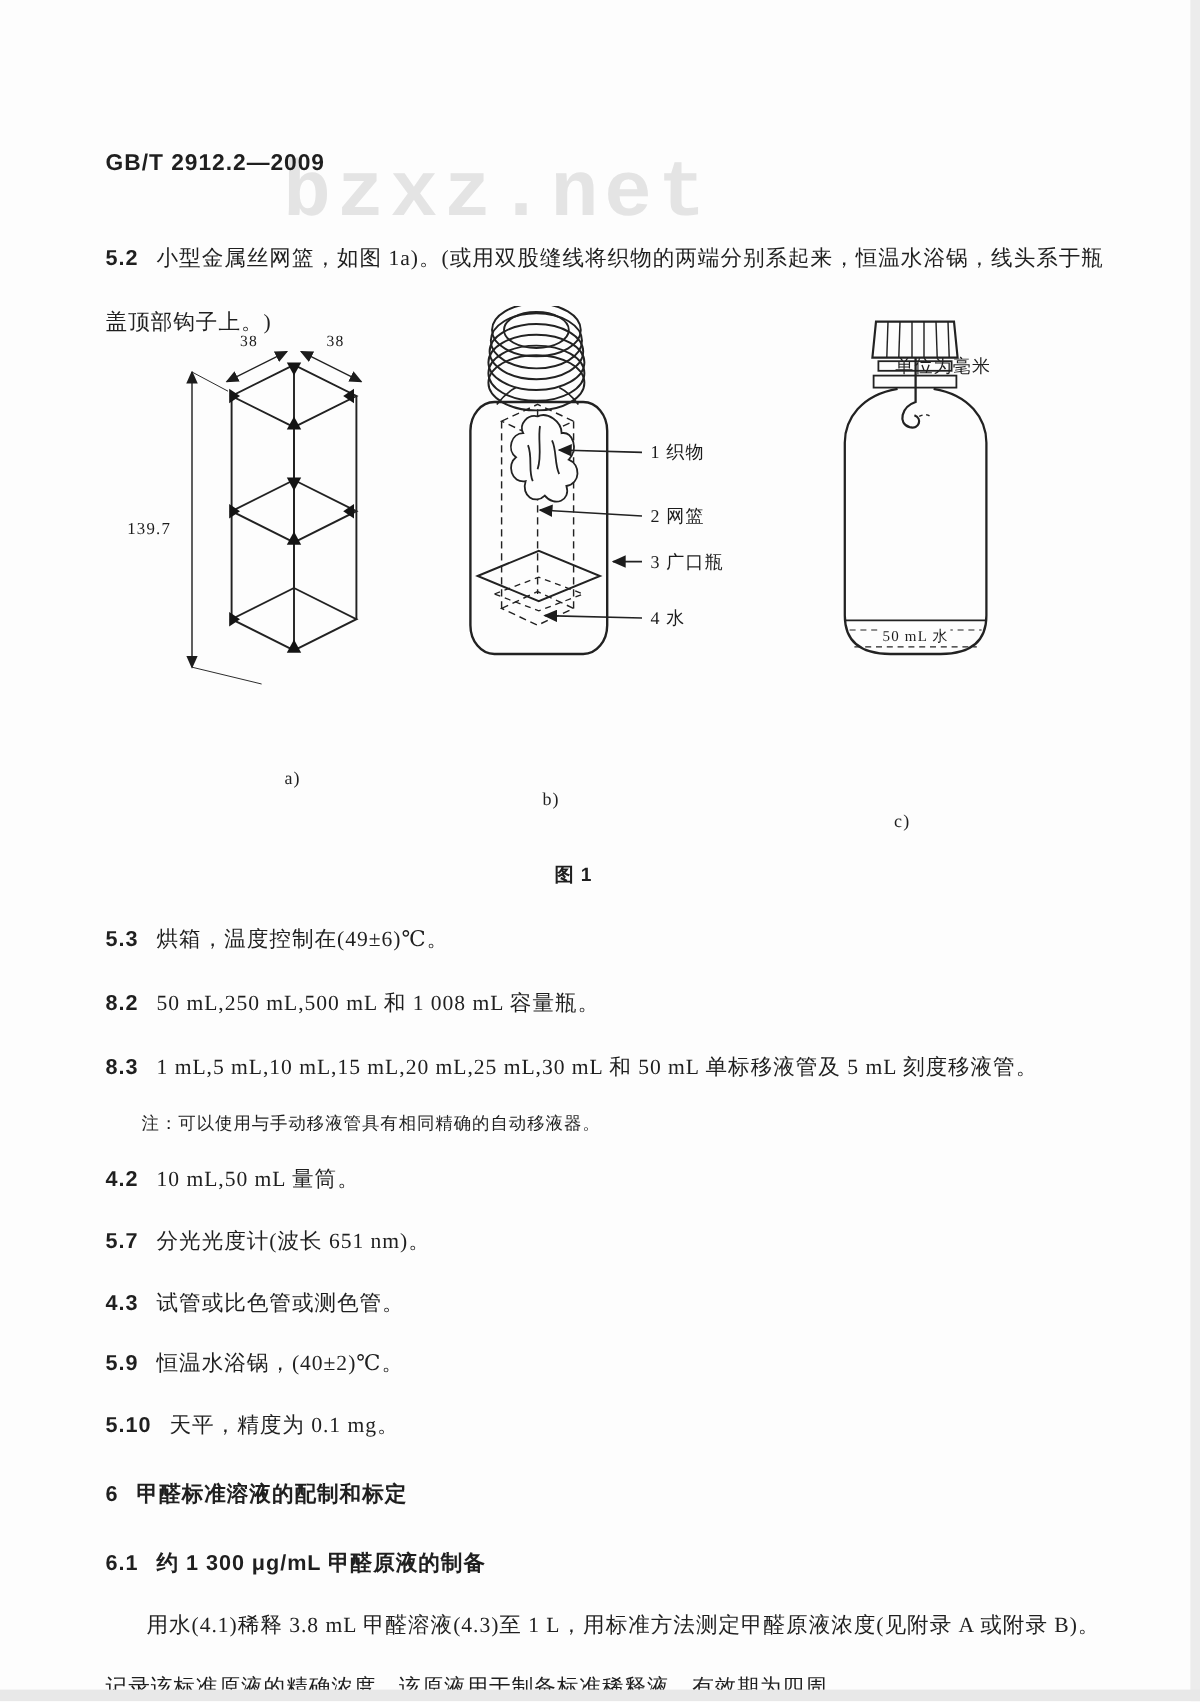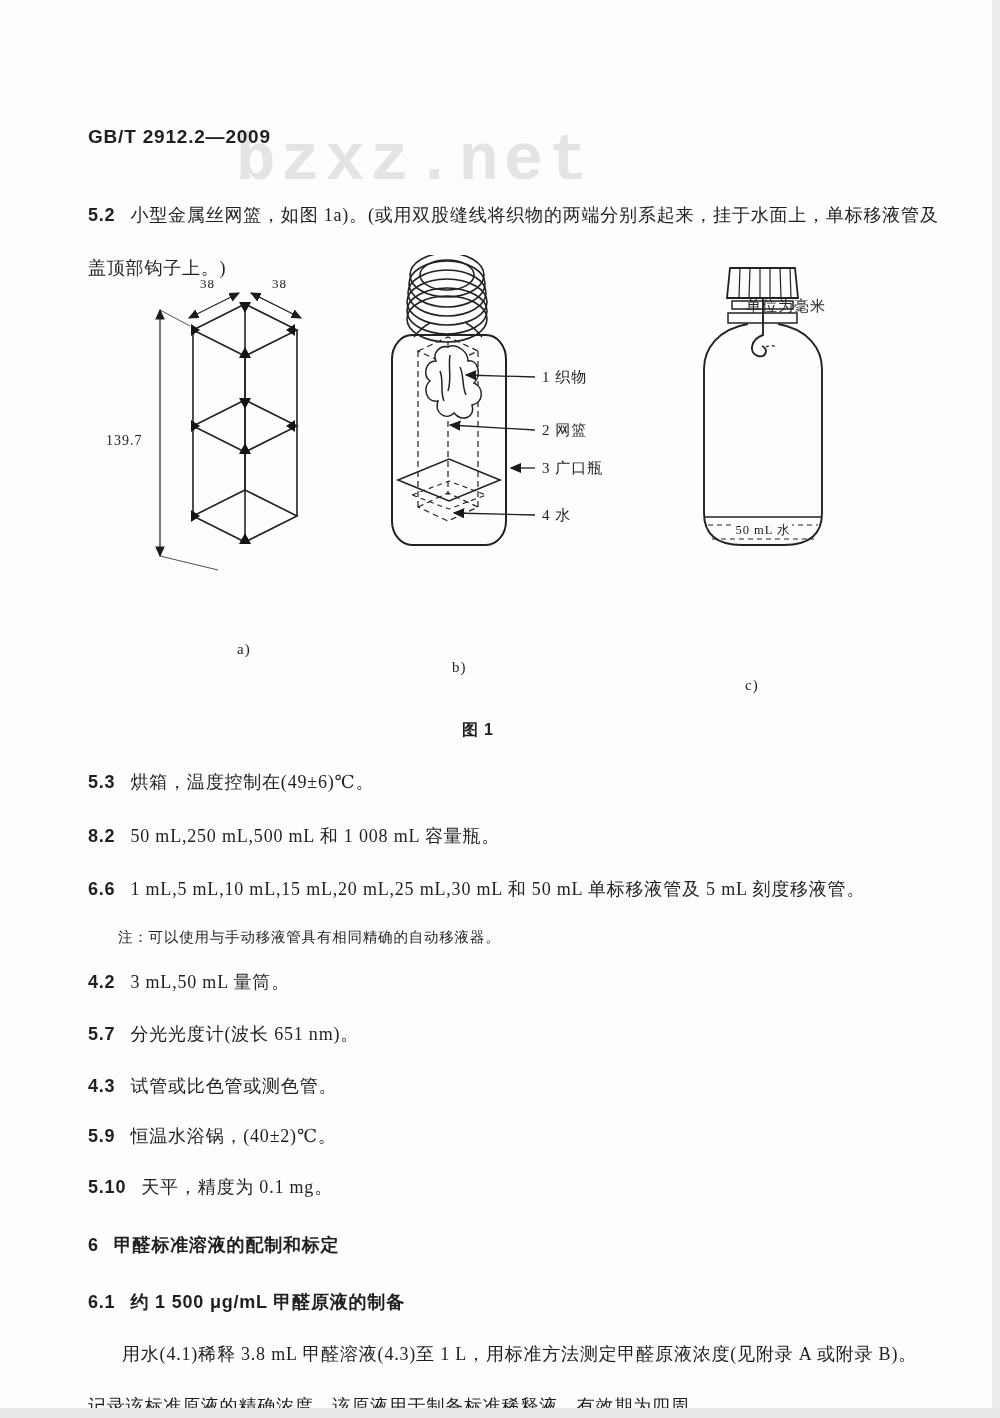--- a/index.html
+++ b/index.html
@@ -20,21 +20,21 @@
 </style>
 </head>
 <body>
 
 <div class="page">
 
   <div class="watermark">bzxz.net</div>
 
   <div class="t h z" style="left:88px;top:126px;font-size:19px;">GB/T 2912.2—2009</div>
 
-  <div class="t z" style="left:88px;top:182px;"><span class="num">5.2</span><span>小型金属丝网篮，如图 1a)。(或用双股缝线将织物的两端分别系起来，挂于水面上，单标移液管及</span></div>
+  <div class="t z" style="left:88px;top:182px;"><span class="num">5.2</span><span>小型金属丝网篮，如图 1a)。(或用双股缝线将织物的两端分别系起来，恒温水浴锅，线头系于瓶</span></div>
   <div class="t z" style="left:88px;top:214px;">盖顶部钩子上。)</div>
 
   <div class="t cap z" style="left:746px;top:231px;">单位为毫米</div>
 
   <svg style="left:100px;top:258px;" width="270" height="320" viewBox="0 0 270 320">
     <defs>
       <marker id="arr" markerWidth="9" markerHeight="8" refX="8" refY="4" orient="auto-start-reverse">
         <path d="M0,0 L9,4 L0,8 Z" fill="#1c1c1c"></path>
       </marker>
     </defs>
@@ -144,29 +144,29 @@
     <text x="73" y="279" font-size="12.5" text-anchor="middle">50 mL 水</text>
   </svg>
 
   <div class="t cap z" style="left:237px;top:556px;">a)</div>
   <div class="t cap z" style="left:452px;top:556px;">b)</div>
   <div class="t cap z" style="left:745px;top:556px;">c)</div>
   <div class="t h z" style="left:462px;top:582px;font-size:16px;">图 1</div>
 
   <div class="t z" style="left:88px;top:615px;"><span class="num">5.3</span><span>烘箱，温度控制在(49±6)℃。</span></div>
   <div class="t z" style="left:88px;top:647px;"><span class="num">8.2</span><span>50 mL,250 mL,500 mL 和 1 008 mL 容量瓶。</span></div>
-  <div class="t z" style="left:88px;top:679px;"><span class="num">6.6</span><span>1 mL,5 mL,10 mL,15 mL,20 mL,25 mL,30 mL 和 50 mL 单标移液管及 5 mL 刻度移液管。</span></div>
+  <div class="t z" style="left:88px;top:679px;"><span class="num">8.3</span><span>1 mL,5 mL,10 mL,15 mL,20 mL,25 mL,30 mL 和 50 mL 单标移液管及 5 mL 刻度移液管。</span></div>
   <div class="t small z" style="left:118px;top:707px;">注：可以使用与手动移液管具有相同精确的自动移液器。</div>
-  <div class="t z" style="left:88px;top:733px;"><span class="num">4.2</span><span>3 mL,50 mL 量筒。</span></div>
+  <div class="t z" style="left:88px;top:733px;"><span class="num">4.2</span><span>10 mL,50 mL 量筒。</span></div>
   <div class="t z" style="left:88px;top:763px;"><span class="num">5.7</span><span>分光光度计(波长 651 nm)。</span></div>
   <div class="t z" style="left:88px;top:793px;"><span class="num">4.3</span><span>试管或比色管或测色管。</span></div>
   <div class="t z" style="left:88px;top:822px;"><span class="num">5.9</span><span>恒温水浴锅，(40±2)℃。</span></div>
   <div class="t z" style="left:88px;top:851px;"><span class="num">5.10</span><span>天平，精度为 0.1 mg。</span></div>
 
   <div class="t h z" style="left:88px;top:888px;"><span class="num">6</span><span>甲醛标准溶液的配制和标定</span></div>
 
-  <div class="t h z" style="left:88px;top:923px;"><span class="num">6.1</span><span>约 1 500 μg/mL 甲醛原液的制备</span></div>
+  <div class="t h z" style="left:88px;top:923px;"><span class="num">6.1</span><span>约 1 300 μg/mL 甲醛原液的制备</span></div>
   <div class="t z" style="left:122px;top:953px;">用水(4.1)稀释 3.8 mL 甲醛溶液(4.3)至 1 L，用标准方法测定甲醛原液浓度(见附录 A 或附录 B)。</div>
   <div class="t z" style="left:88px;top:984px;">记录该标准原液的精确浓度。该原液用于制备标准稀释液，有效期为四周。</div>
 
   <div class="edge-right"></div>
   <div class="edge-bottom"></div>
 </div>
 
 </body></html>

